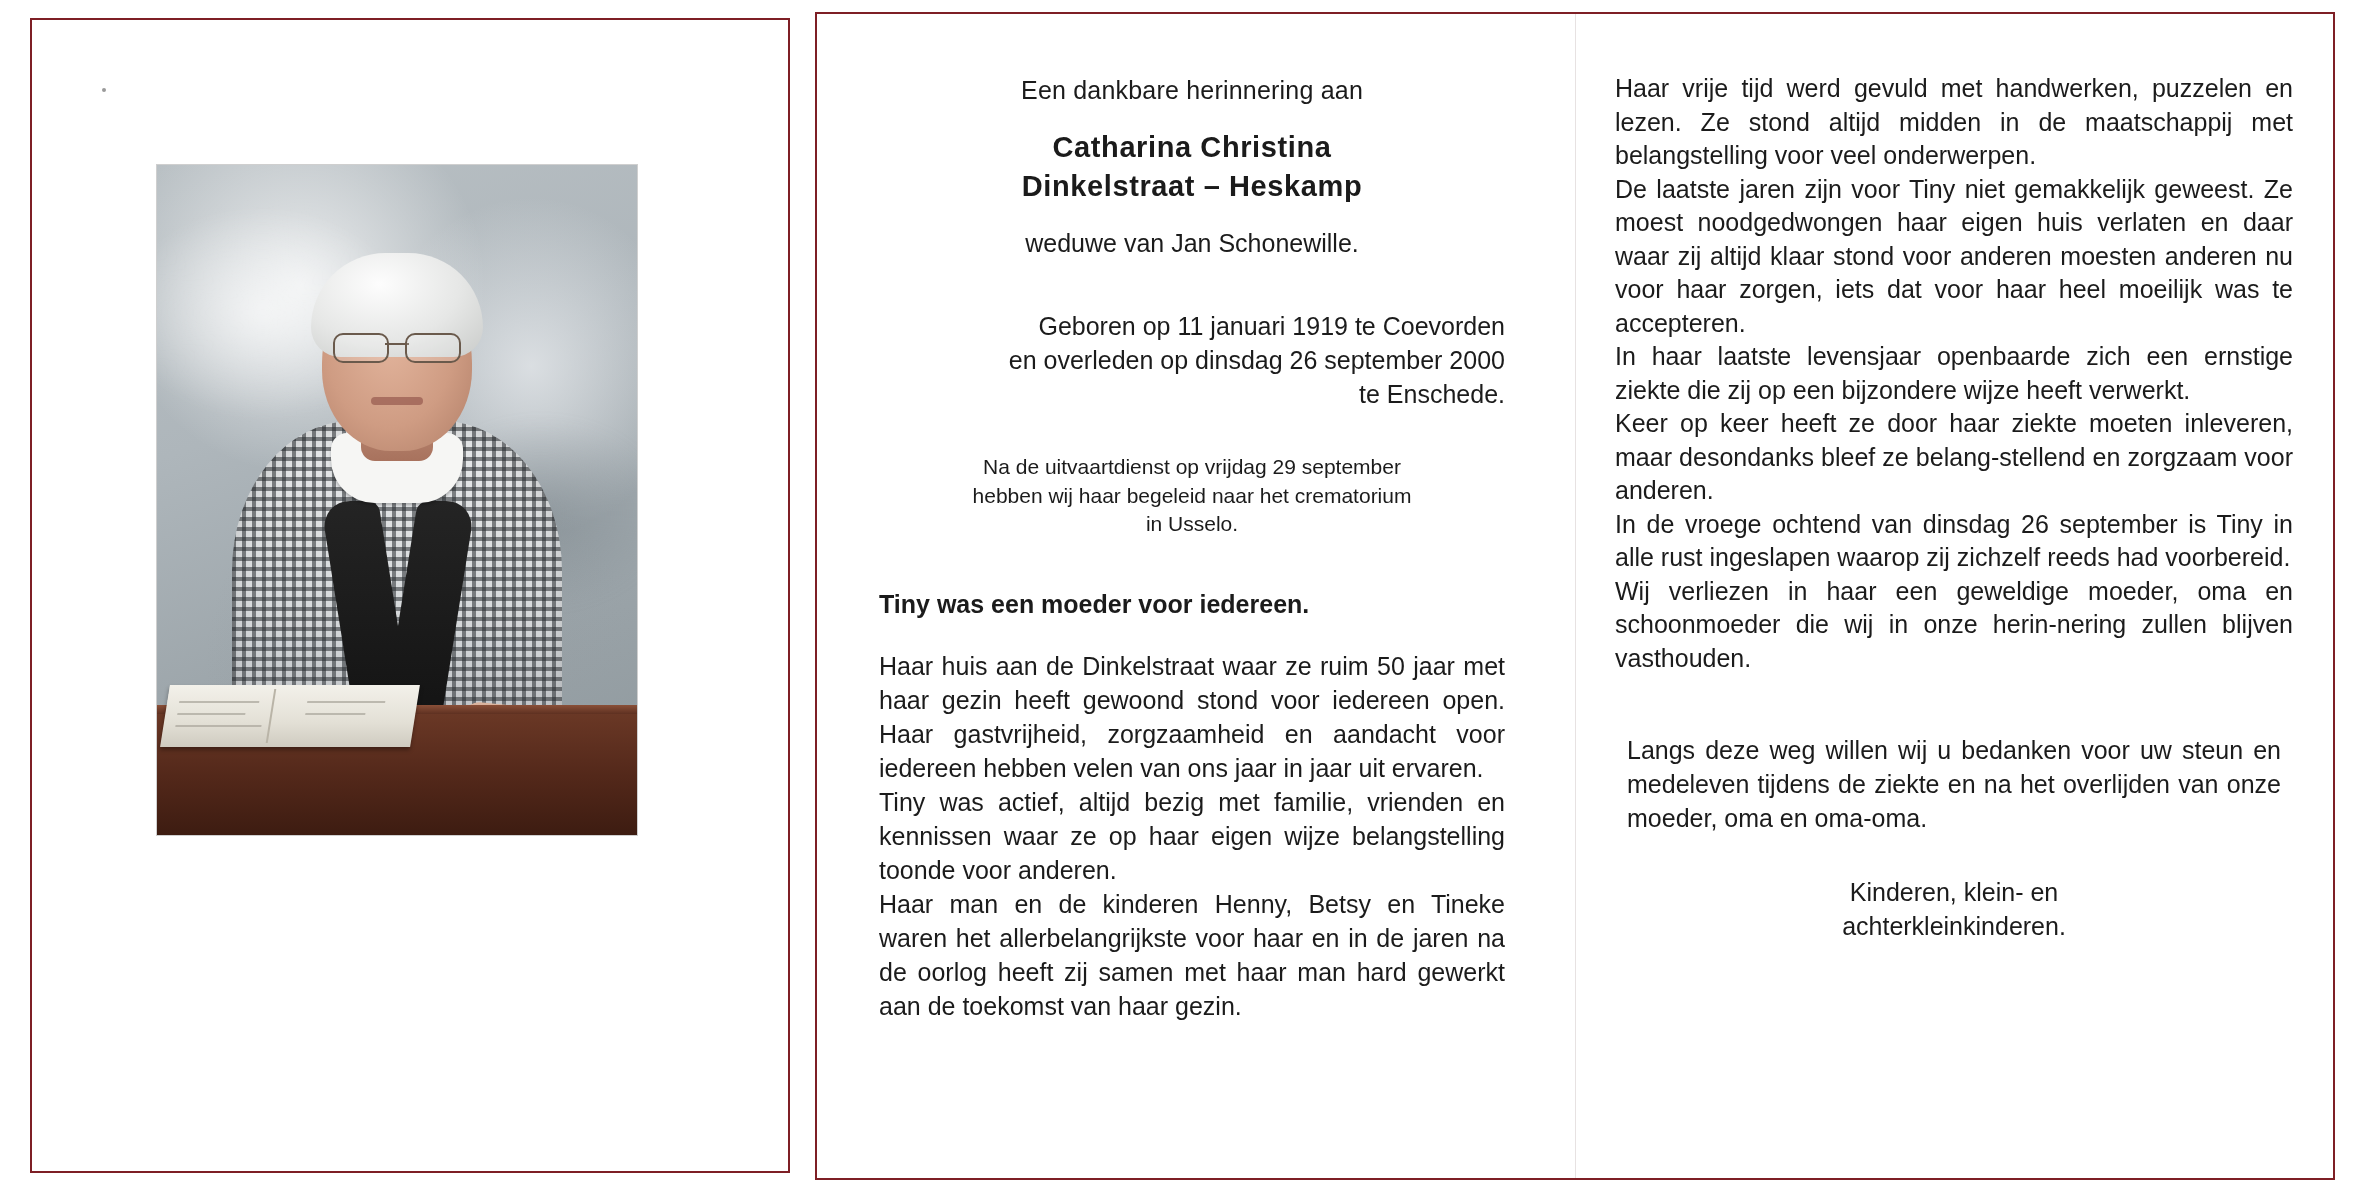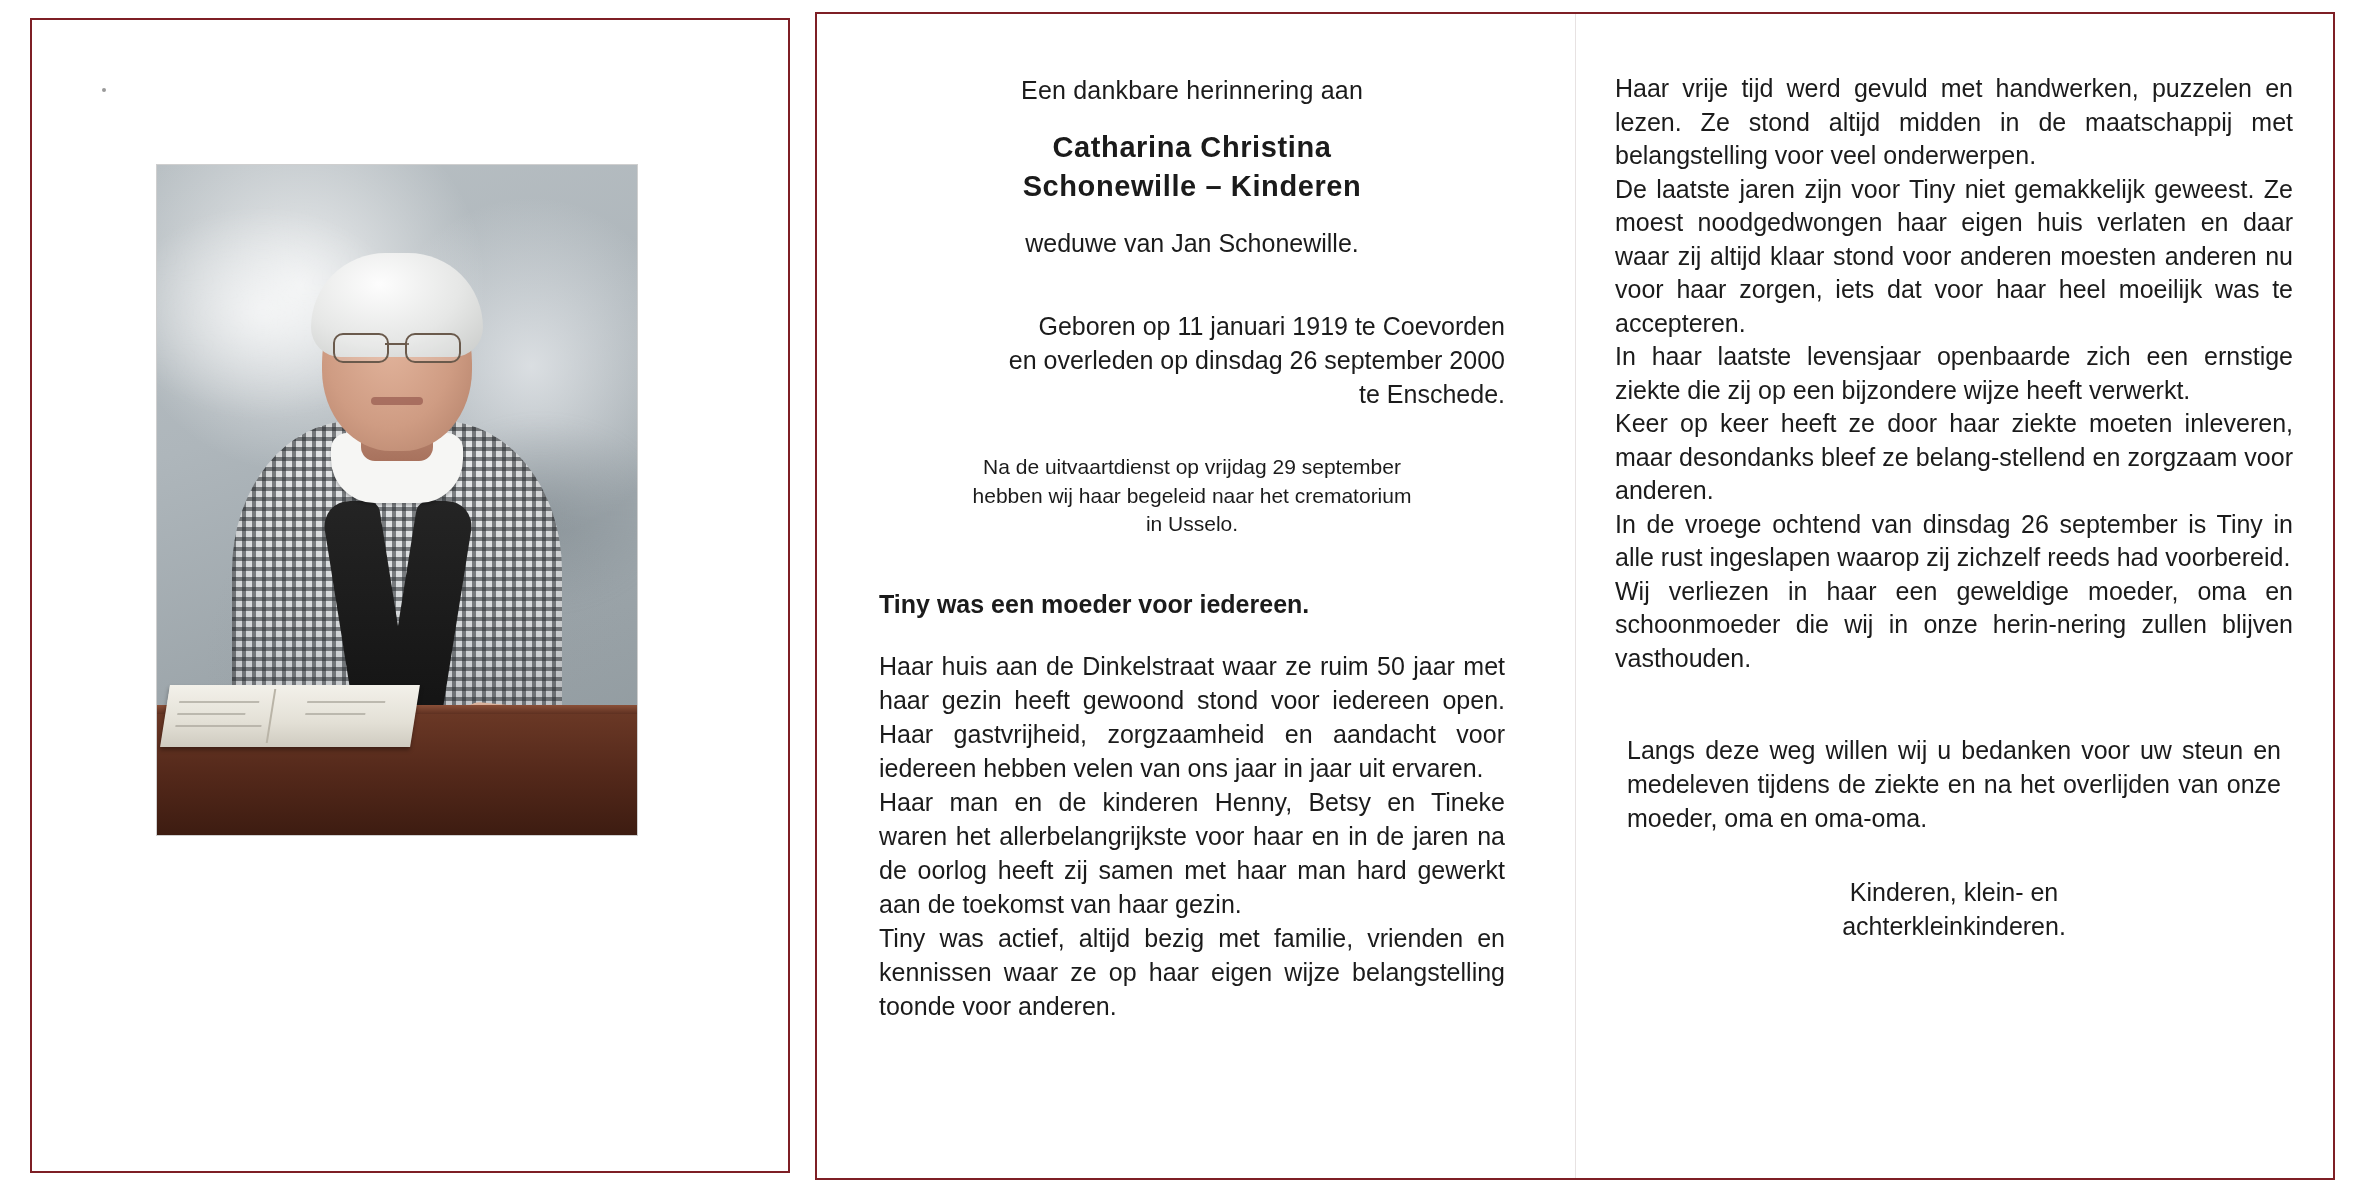--- a/index.html
+++ b/index.html
@@ -404,41 +404,41 @@
       </div>
     </div>
   </div>
 
   <div class="right-card">
     <div class="fold"></div>
 
     <div class="page page-left">
       <div class="center intro">Een dankbare herinnering aan</div>
       <div class="center name-line1">Catharina  Christina</div>
-      <div class="center name-line2">Schonewille – Kinderen</div>
+      <div class="center name-line2">Dinkelstraat – Heskamp</div>
       <div class="center widow">weduwe van Jan Schonewille.</div>
 
       <div class="center dates">
         <p>Geboren op 11 januari 1919 te Coevorden</p>
         <p>en overleden op dinsdag 26 september 2000</p>
         <p>te Enschede.</p>
       </div>
 
       <div class="center service">
         <p>Na de uitvaartdienst op vrijdag 29 september</p>
         <p>hebben wij haar begeleid naar het crematorium</p>
         <p>in Usselo.</p>
       </div>
 
       <div class="motto">Tiny was een moeder voor iedereen.</div>
 
       <div class="body-text">
         <p>Haar huis aan de Dinkelstraat waar ze ruim 50 jaar met haar gezin heeft gewoond stond voor iedereen open. Haar gastvrijheid, zorgzaamheid en aandacht voor iedereen hebben velen van ons jaar in jaar uit ervaren.</p>
+        <p>Tiny was actief, altijd bezig met familie, vrienden en kennissen waar ze op haar eigen wijze belangstelling toonde voor anderen.</p>
         <p>Haar man en de kinderen Henny, Betsy en Tineke waren het allerbelangrijkste  voor haar en in de jaren na de oorlog heeft zij samen met haar man hard gewerkt aan de toekomst van haar gezin.</p>
-        <p>Tiny was actief, altijd bezig met familie, vrienden en kennissen waar ze op haar eigen wijze belangstelling toonde voor anderen.</p>
       </div>
     </div>
 
     <div class="page page-right">
       <div class="body-text">
         <p>Haar vrije tijd werd gevuld met handwerken, puzzelen en lezen. Ze stond altijd midden in de maatschappij met belangstelling voor veel onderwerpen.</p>
         <p>De laatste jaren zijn voor Tiny niet gemakkelijk geweest. Ze moest noodgedwongen haar eigen huis verlaten en daar waar zij altijd klaar stond voor anderen moesten anderen nu voor haar zorgen, iets dat voor haar heel moeilijk was te accepteren.</p>
         <p>In haar laatste levensjaar openbaarde zich een ernstige ziekte die zij op een bijzondere wijze heeft verwerkt.</p>
         <p>Keer op keer heeft ze door haar ziekte moeten inleveren, maar desondanks bleef ze belang-stellend en zorgzaam voor anderen.</p>
         <p>In de vroege ochtend van dinsdag 26 september is Tiny in alle rust ingeslapen waarop zij zichzelf reeds had voorbereid.</p>

